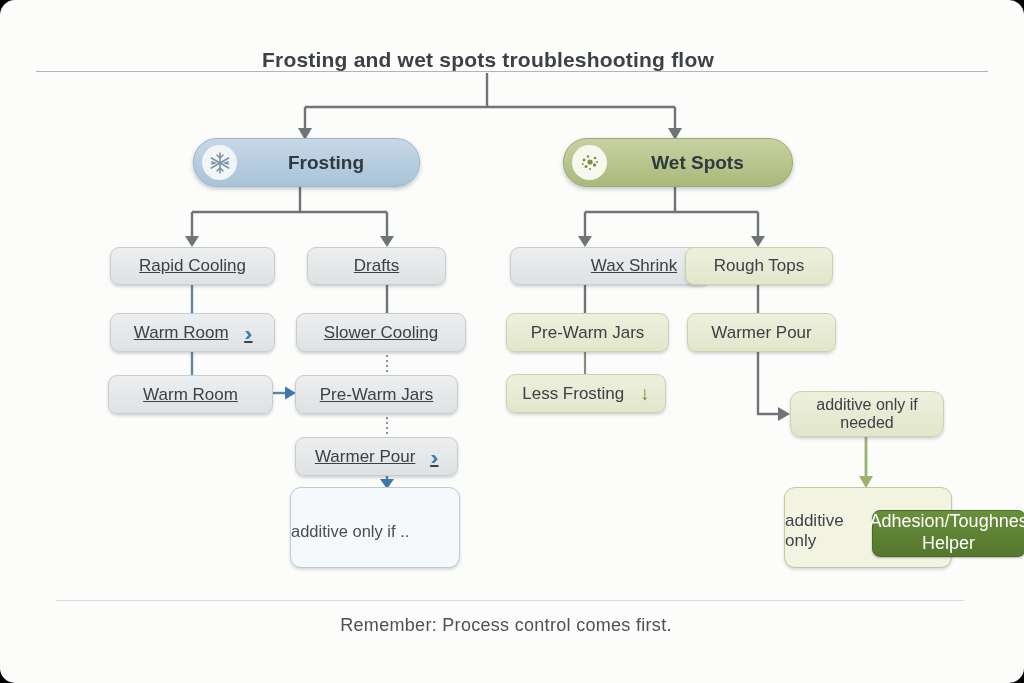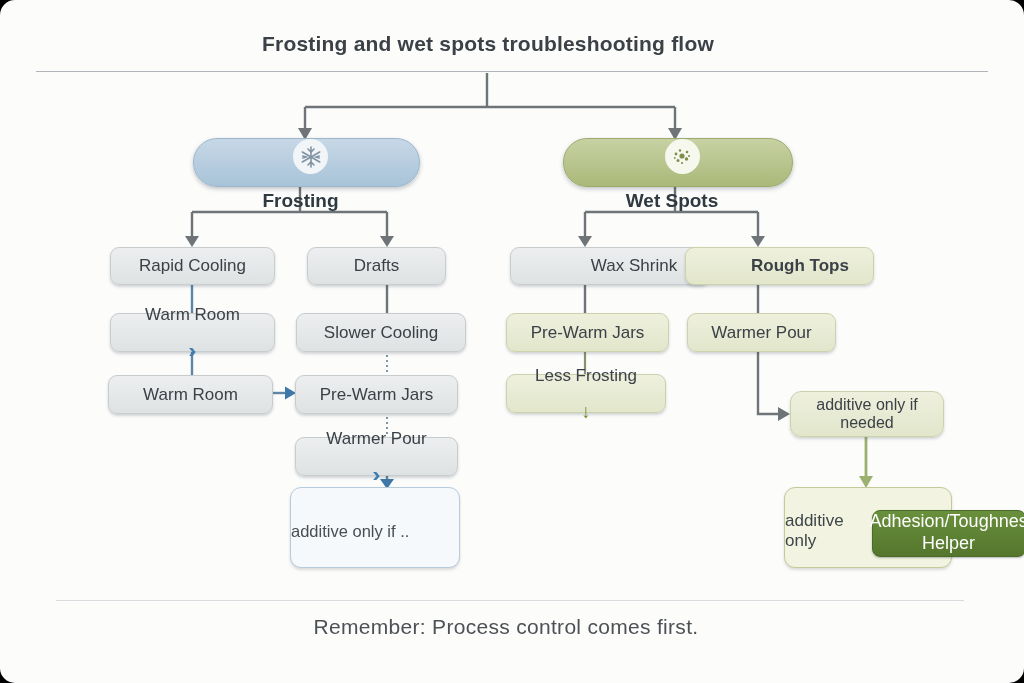--- a/index.html
+++ b/index.html
@@ -2,52 +2,52 @@
 <html><head>
 <meta charset="utf-8">
 <style>
   html,body{margin:0;padding:0;background:#000;}
   .canvas{
     position:relative;width:1024px;height:683px;
     background:#fcfcfb;border-radius:15px;overflow:hidden;
     font-family:"Liberation Sans","DejaVu Sans",sans-serif;
   }
   .title{
-    position:absolute;left:0;top:32px;width:976px;text-align:center;
+    position:absolute;left:0;top:48px;width:976px;text-align:center;
     font-size:21px;font-weight:bold;color:#3c4147;letter-spacing:.2px;
   }
   .rule-top{position:absolute;left:36px;top:71px;width:952px;height:0;border-top:1.6px solid #b0b5b9;}
   .rule-bottom{position:absolute;left:56px;top:600px;width:908px;height:0;border-top:1px solid #d9dcde;}
   .footer{
     position:absolute;left:0;top:615px;width:1012px;text-align:center;
-    font-size:21px;color:#4c5156;letter-spacing:.3px;
+    font-size:18px;color:#4c5156;letter-spacing:.3px;
   }
   svg.wires{position:absolute;left:0;top:0;z-index:1;}
   .node{
     position:absolute;z-index:2;display:flex;align-items:center;justify-content:center;
     gap:16px;border-radius:9px;font-size:17px;color:#3b4147;
-    box-shadow:0 2px 3px rgba(60,70,80,.22);text-align:center;line-height:1.15;flex-direction:column;
-  }
-  .gray{background:linear-gradient(#eceeef,#dfe2e3);border:1px solid #c7cccf;}
+    box-shadow:0 2px 3px rgba(60,70,80,.22);text-align:center;line-height:1.15;
+  }
+  .gray{background:linear-gradient(#eceeef,#dfe2e3);border:1px solid #c7cccf;text-decoration:underline;}
   .green{background:linear-gradient(#eef0dd,#e2e6cb);border:1px solid #ccd2ab;}
   .pill{
     border-radius:24px;justify-content:flex-start;padding-left:8px;
     font-size:19px;font-weight:bold;color:#2e3940;
     box-shadow:0 2px 4px rgba(60,70,80,.3);
   }
   .pill-frost{background:linear-gradient(#c7d8e7,#a8c3d8);border:1px solid #9cb6ca;}
   .pill-wet{background:linear-gradient(#c7d1a3,#abb979);border:1px solid #9cab6c;}
   .pill .label{flex:1;text-align:center;padding-right:20px;}
   .icon-circle{
     width:35px;height:35px;border-radius:50%;flex:0 0 auto;
     display:flex;align-items:center;justify-content:center;
   }
   .icon-frost{background:#f2f5f8;}
   .icon-wet{background:#f6f8ee;}
-  .bold{font-weight:bold;padding-left:41px;}
+  .bold{font-weight:normal;}
   .chev{color:#3d7db3;font-weight:900;font-size:20px;line-height:1;transform:scaleX(1.25);}
   .dn{color:#6d8c33;font-weight:bold;font-size:19px;line-height:1;}
   .bigbox{
     position:absolute;z-index:2;display:flex;align-items:center;
     border-radius:11px;box-shadow:0 2px 3px rgba(60,70,80,.18);
     font-size:16.5px;color:#474f55;padding-top:7px;box-sizing:border-box;
   }
   .bigbox-frost{background:#f6f9fb;border:1.5px solid #b6cbdb;}
   .bigbox-wet{background:#f2f4e1;border:1.5px solid #c2cb97;font-size:17px;color:#3e4549;}
   .chip{

